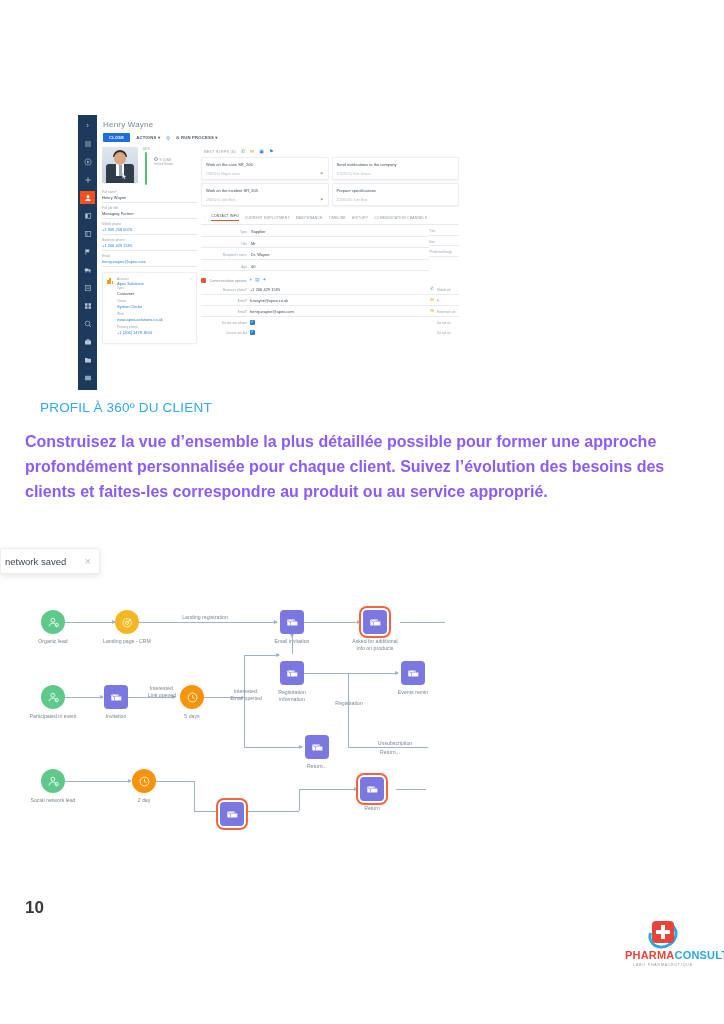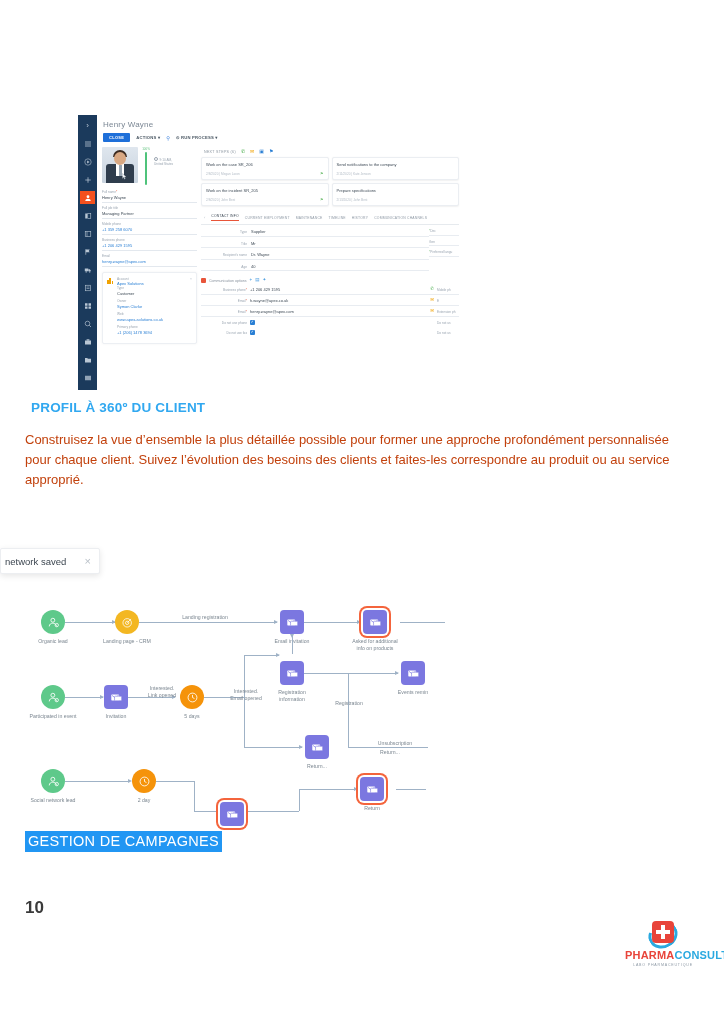--- a/index.html
+++ b/index.html
@@ -120,26 +120,26 @@
   .comm-row { display:flex; align-items:center; gap:3px; border-bottom:0.5px solid #e8ecf1; padding-bottom:1.5px; margin-bottom:3.5px; }
   .comm-row .lbl { font-size:3.2px; color:#9aa5b1; width:46px; text-align:right; flex:none; }
   .comm-row .lbl .ast { color:#e8553a; }
   .comm-row .val { font-size:4px; color:#3e4a56; flex:1; }
   .comm-row .r-ico { font-size:4.5px; line-height:1; }
   .chk { width:5px; height:5px; background:#2a7fd4; border-radius:1px; position:relative; }
   .chk:after { content:"✓"; position:absolute; left:0.6px; top:-0.8px; color:#fff; font-size:4px; line-height:5px; }
 
   
   .sec-heading {
-    position: absolute; left: 31px; font-size: 13.5px; color: #31a8f0;
-    letter-spacing: .2px; font-weight: 700;
+    position: absolute; left: 40px; font-size: 13.5px; color: #31a8f0;
+    letter-spacing: .2px; font-weight: 400;
   }
   .body-copy {
     position: absolute; left: 25px; width: 660px;
-    font-size: 13px; line-height: 1.55; color: #c2410c; font-weight: 400;
+    font-size: 16px; line-height: 1.55; color: #8b5cf6; font-weight: 700;
   }
   .hl-heading {
     position: absolute; left: 25px; font-size: 14.5px; color: #ffffff;
     background: #2196f3; padding: 2px 3px 3px 3px; letter-spacing: .3px;
   }
   .page-num { position: absolute; left: 25px; font-size: 17px; color: #3a3a3a; font-weight: 600; }
 
   
   .flow { position: absolute; left: 0px; top: 540px; width: 460px; height: 280px; }
   .toast {
@@ -718,21 +718,20 @@
         <svg viewBox="0 0 20 20">
             <rect x="2" y="5.5" width="12" height="9" rx="1" fill="#fff"></rect>
             <path d="M2.6 6.4 L8 10.6 L13.4 6.4" fill="none" stroke="#7b77e0" stroke-width="1.1"></path>
             <rect x="7" y="8" width="11" height="7" rx="1" fill="#fff" stroke="#7b77e0" stroke-width="0.9"></rect>
           </svg>
       </div>
       <div class="cap">Return</div>
     </div>
   </div>
 
-  <div class="hl-heading" style="top:831px">GESTION DE CAMPAGNES</div>
   <div class="page-num" style="top:898px">10</div>
 
   <div class="logo">
     <div class="mark">
       <div class="ring"></div>
       <div class="cross-box"></div>
     </div>
     <div class="wordmark">
       <span class="p1">PHARMA</span><span class="p2">CONSULT</span>
     </div>

